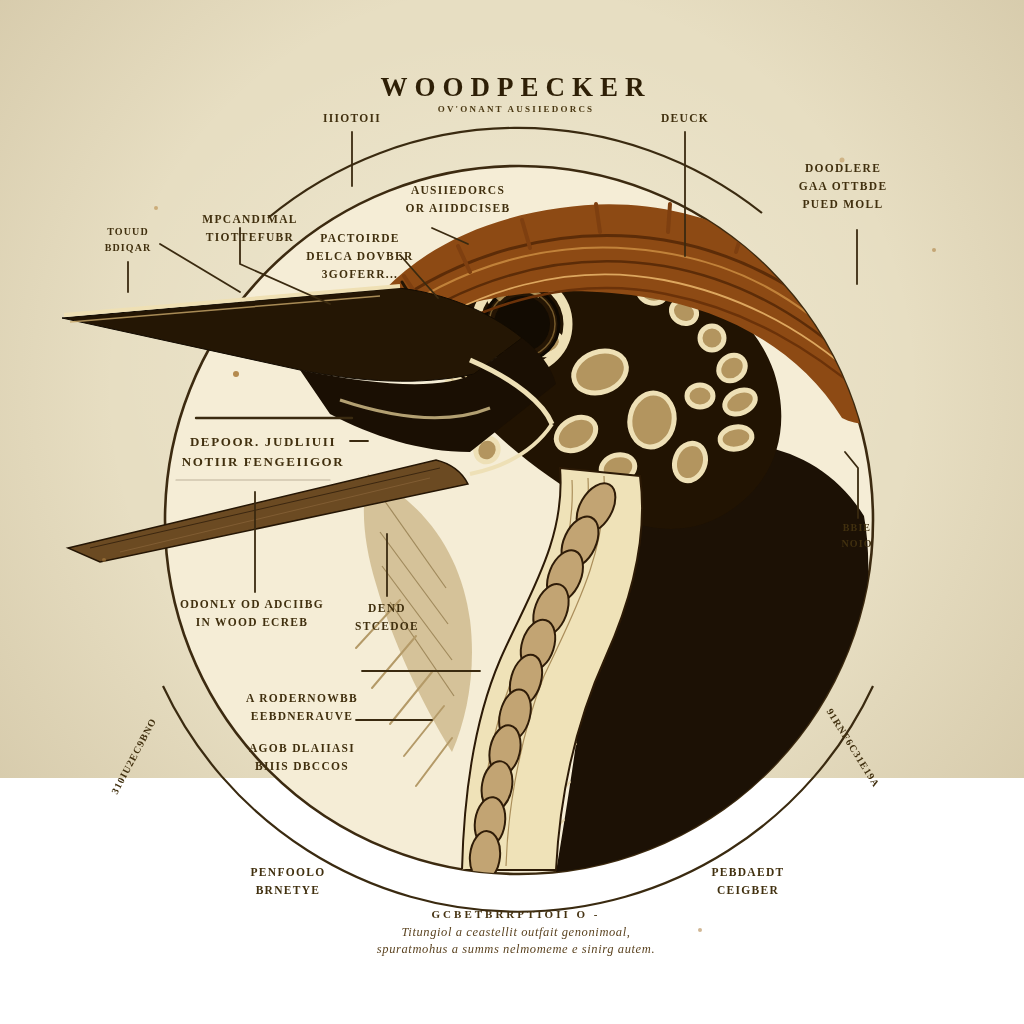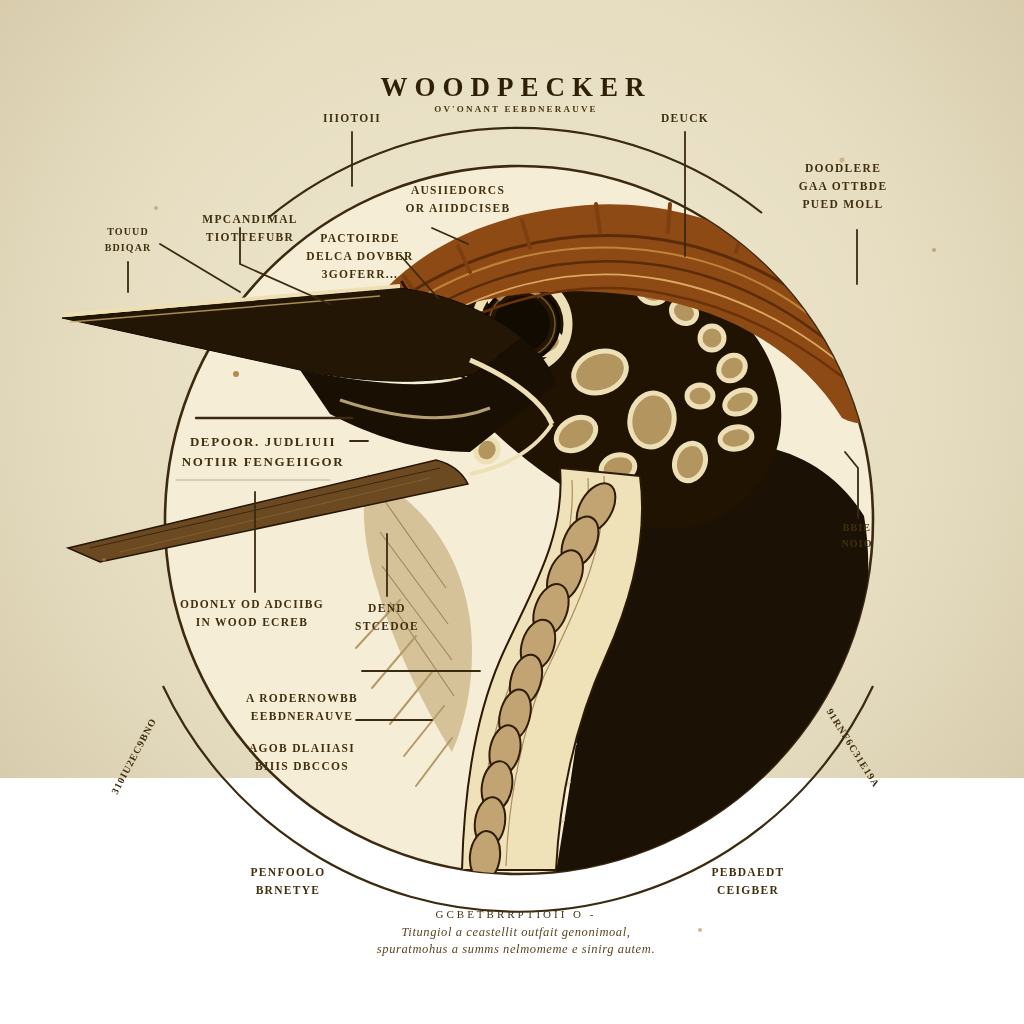--- a/index.html
+++ b/index.html
@@ -15,21 +15,21 @@
     font-weight:700;font-size:13px;line-height:1.55;letter-spacing:1.6px;
     color:#41300f;white-space:pre-line;}
   .label.sm{font-size:11.5px;letter-spacing:1.3px;}
   .label.xs{font-size:10px;letter-spacing:1.1px;}
   .label.rot-l{transform:translate(-50%,-50%) rotate(-62deg);transform-origin:center;}
   .label.rot-r{transform:translate(-50%,-50%) rotate(58deg);transform-origin:center;}
   .title{position:absolute;transform:translate(-50%,0);font-size:27px;font-weight:700;
     letter-spacing:7px;color:#2e1f06;text-align:center;}
   .subtitle{position:absolute;transform:translate(-50%,0);font-size:9px;font-weight:700;
     letter-spacing:2.2px;color:#4a3813;text-align:center;}
-  .cap-h{position:absolute;transform:translate(-50%,0);font-size:11px;font-weight:400;
+  .cap-h{position:absolute;transform:translate(-50%,0);font-size:11px;font-weight:700;
     letter-spacing:3px;color:#453211;text-align:center;}
   .cap-l{position:absolute;transform:translate(-50%,0);font-size:12.5px;font-style:italic;
     letter-spacing:0.6px;color:#5c4421;text-align:center;}
 </style>
 </head>
 <body>
 
 <div class="stage">
 
 <svg width="1024" height="1024" viewBox="0 0 1024 1024">
@@ -200,21 +200,21 @@
     <circle cx="236" cy="374" r="3" fill="#a4702c" opacity="0.8"></circle>
     <circle cx="156" cy="208" r="2" fill="#b98a47" opacity="0.6"></circle>
     <circle cx="842" cy="160" r="2.5" fill="#b98a47" opacity="0.5"></circle>
     <circle cx="934" cy="250" r="2" fill="#a4702c" opacity="0.5"></circle>
     <circle cx="700" cy="930" r="2" fill="#a4702c" opacity="0.5"></circle>
     <circle cx="104" cy="560" r="2" fill="#b98a47" opacity="0.5"></circle>
   </g>
 </svg>
 
   <div class="title" style="left:516px;top:72px;">WOODPECKER</div>
-  <div class="subtitle" style="left:516px;top:104px;">OV'ONANT EEBDNERAUVE</div>
+  <div class="subtitle" style="left:516px;top:104px;">OV'ONANT AUSIIEDORCS</div>
 
   <div class="label sm" style="left:352px;top:110px;">IIIOTOII</div>
   <div class="label sm" style="left:685px;top:110px;">DEUCK</div>
   <div class="label sm" style="left:843px;top:160px;">DOODLERE
 GAA OTTBDE
 PUED MOLL</div>
   <div class="label sm" style="left:250px;top:180px;margin-top:31px;">MPCANDIMAL
 TIOTTEFUBR</div>
   <div class="label xs" style="left:128px;top:224px;">TOUUD
 BDIQAR</div>

